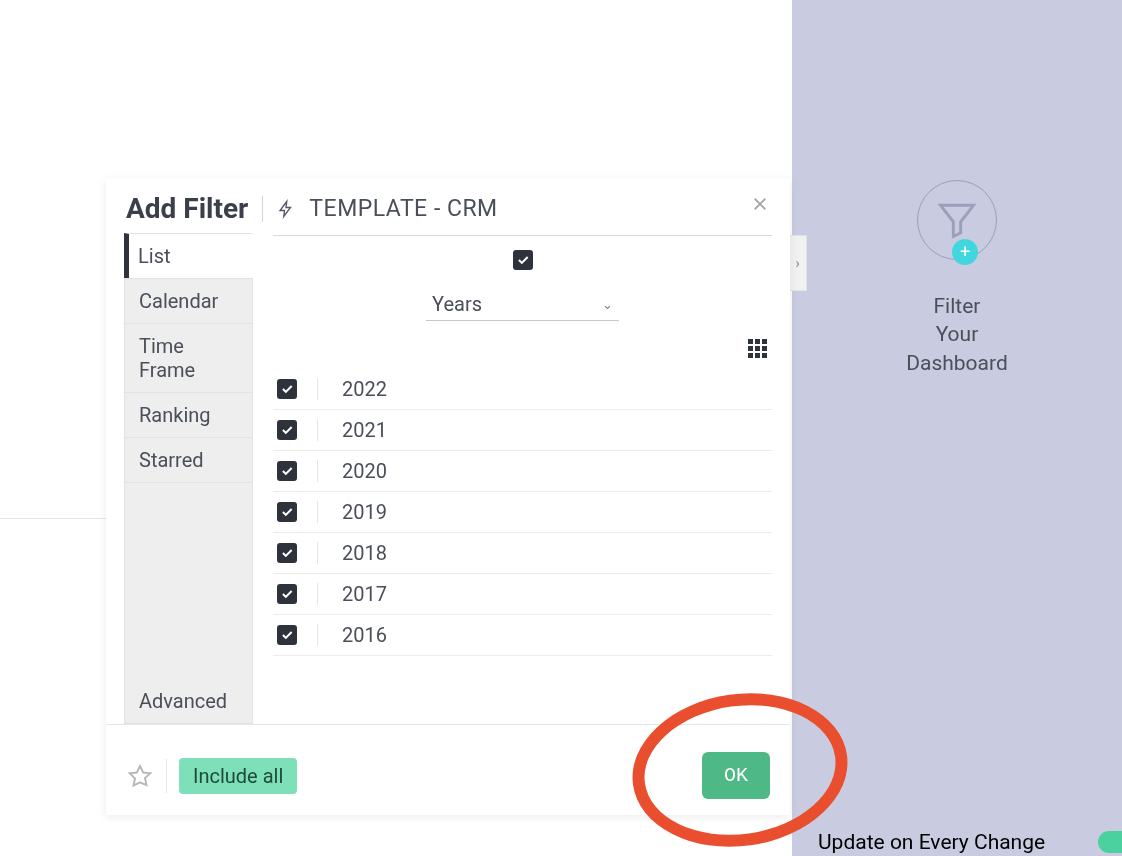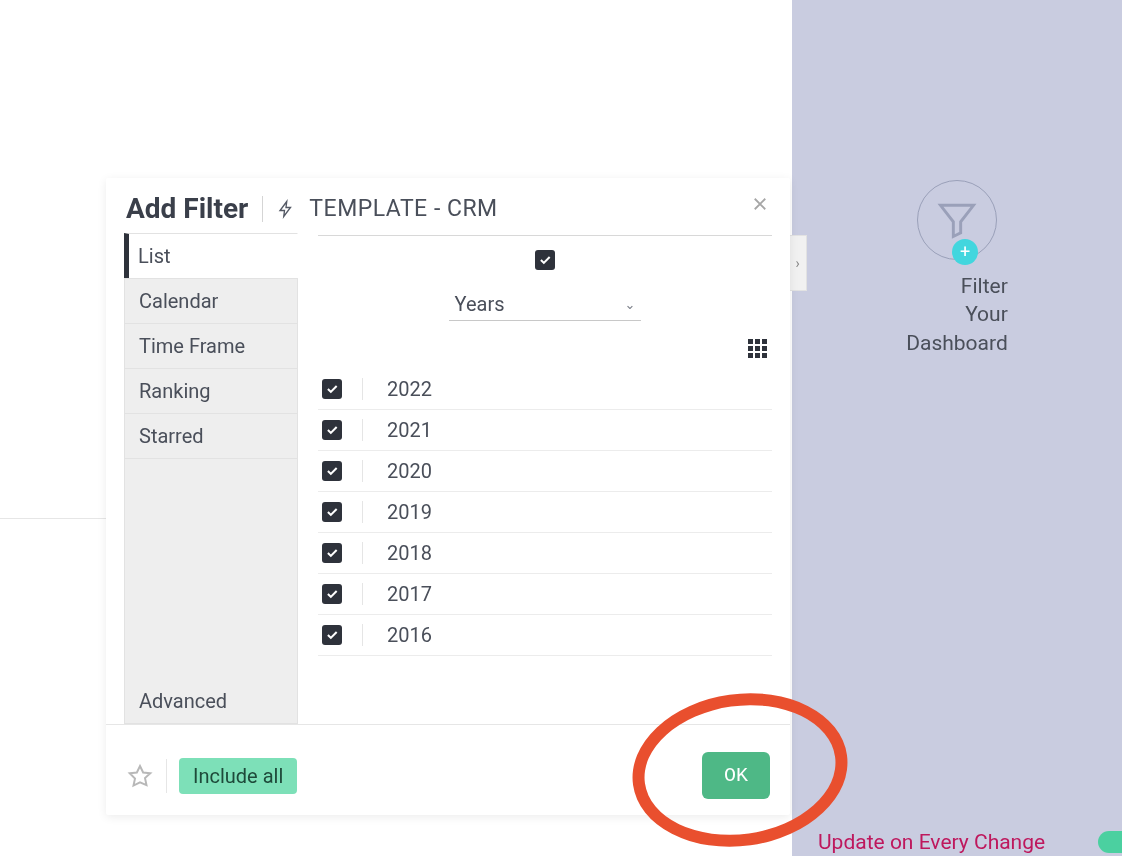--- a/index.html
+++ b/index.html
@@ -45,35 +45,35 @@
     background: #42d6de;
     border-radius: 50%;
     display: flex;
     align-items: center;
     justify-content: center;
     color: #fff;
     font-size: 18px;
     line-height: 1;
   }
   .filter-promo-text {
-    margin-top: 12px;
-    text-align: right;
+    margin-top: 32px;
+    text-align: center;
     color: #4a4f5a;
     font-size: 21px;
     line-height: 1.35;
   }
   .update-row {
     position: absolute;
     bottom: 2px;
     left: 0; right: 0;
     display: flex;
     align-items: center;
     justify-content: space-between;
     padding: 0 0 0 26px;
-    color: #be185d;
+    color: #000000;
     font-size: 21px;
     margin-top: 40px;
   }
   .toggle {
     width: 24px; height: 22px;
     background: #4bd0a0;
     border-top-left-radius: 12px;
     border-bottom-left-radius: 12px;
     position: relative;
   }
@@ -152,21 +152,21 @@
     cursor: pointer;
   }
   .close-btn svg { width: 18px; height: 18px; }
   .dialog-body {
     display: flex;
     flex: 1;
     padding: 0 18px 0 18px;
     min-height: 0;
   }
   .tabs-col {
-    width: 174px;
+    width: 129px;
     display: flex;
     flex-direction: column;
     border-right: none;
   }
   .tab {
     padding: 10px 14px;
     font-size: 20px;
     color: #4a4f5a;
     background: #eeeeee;
     border: 1px solid #e2e2e2;

